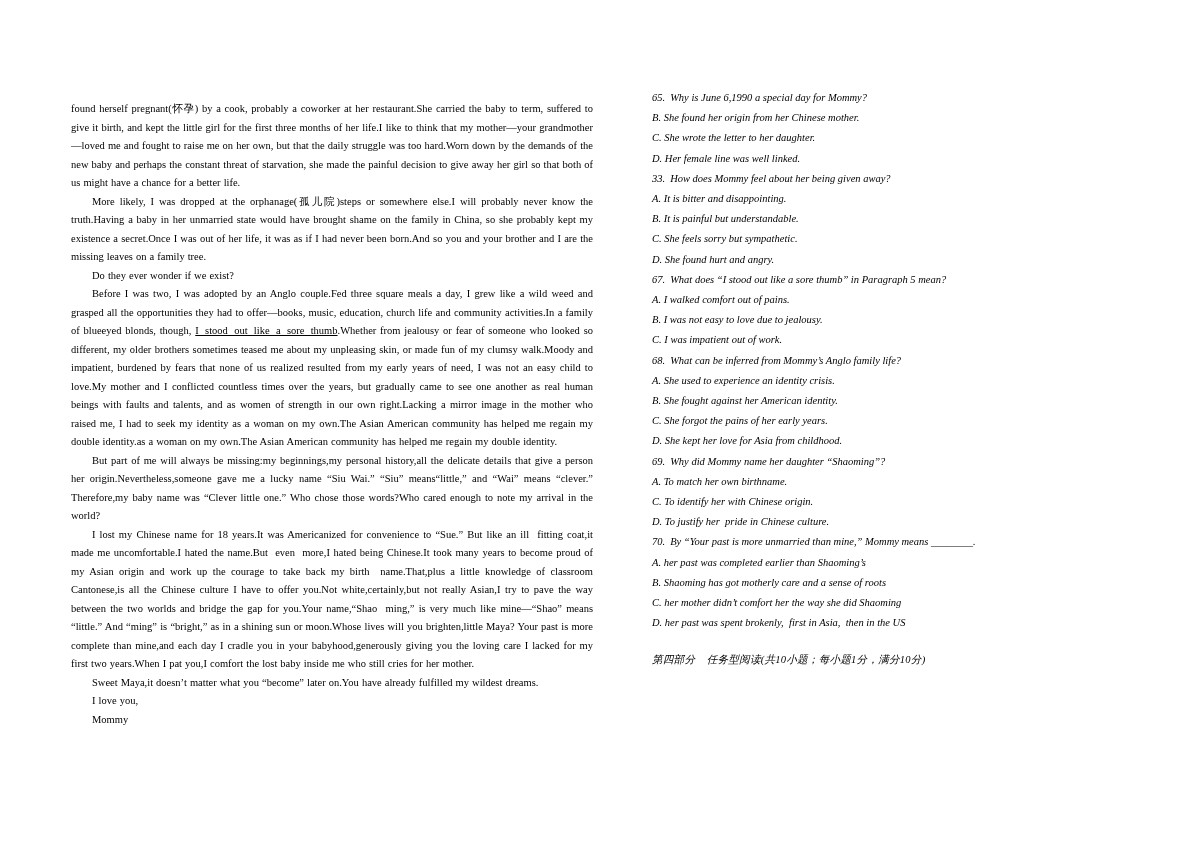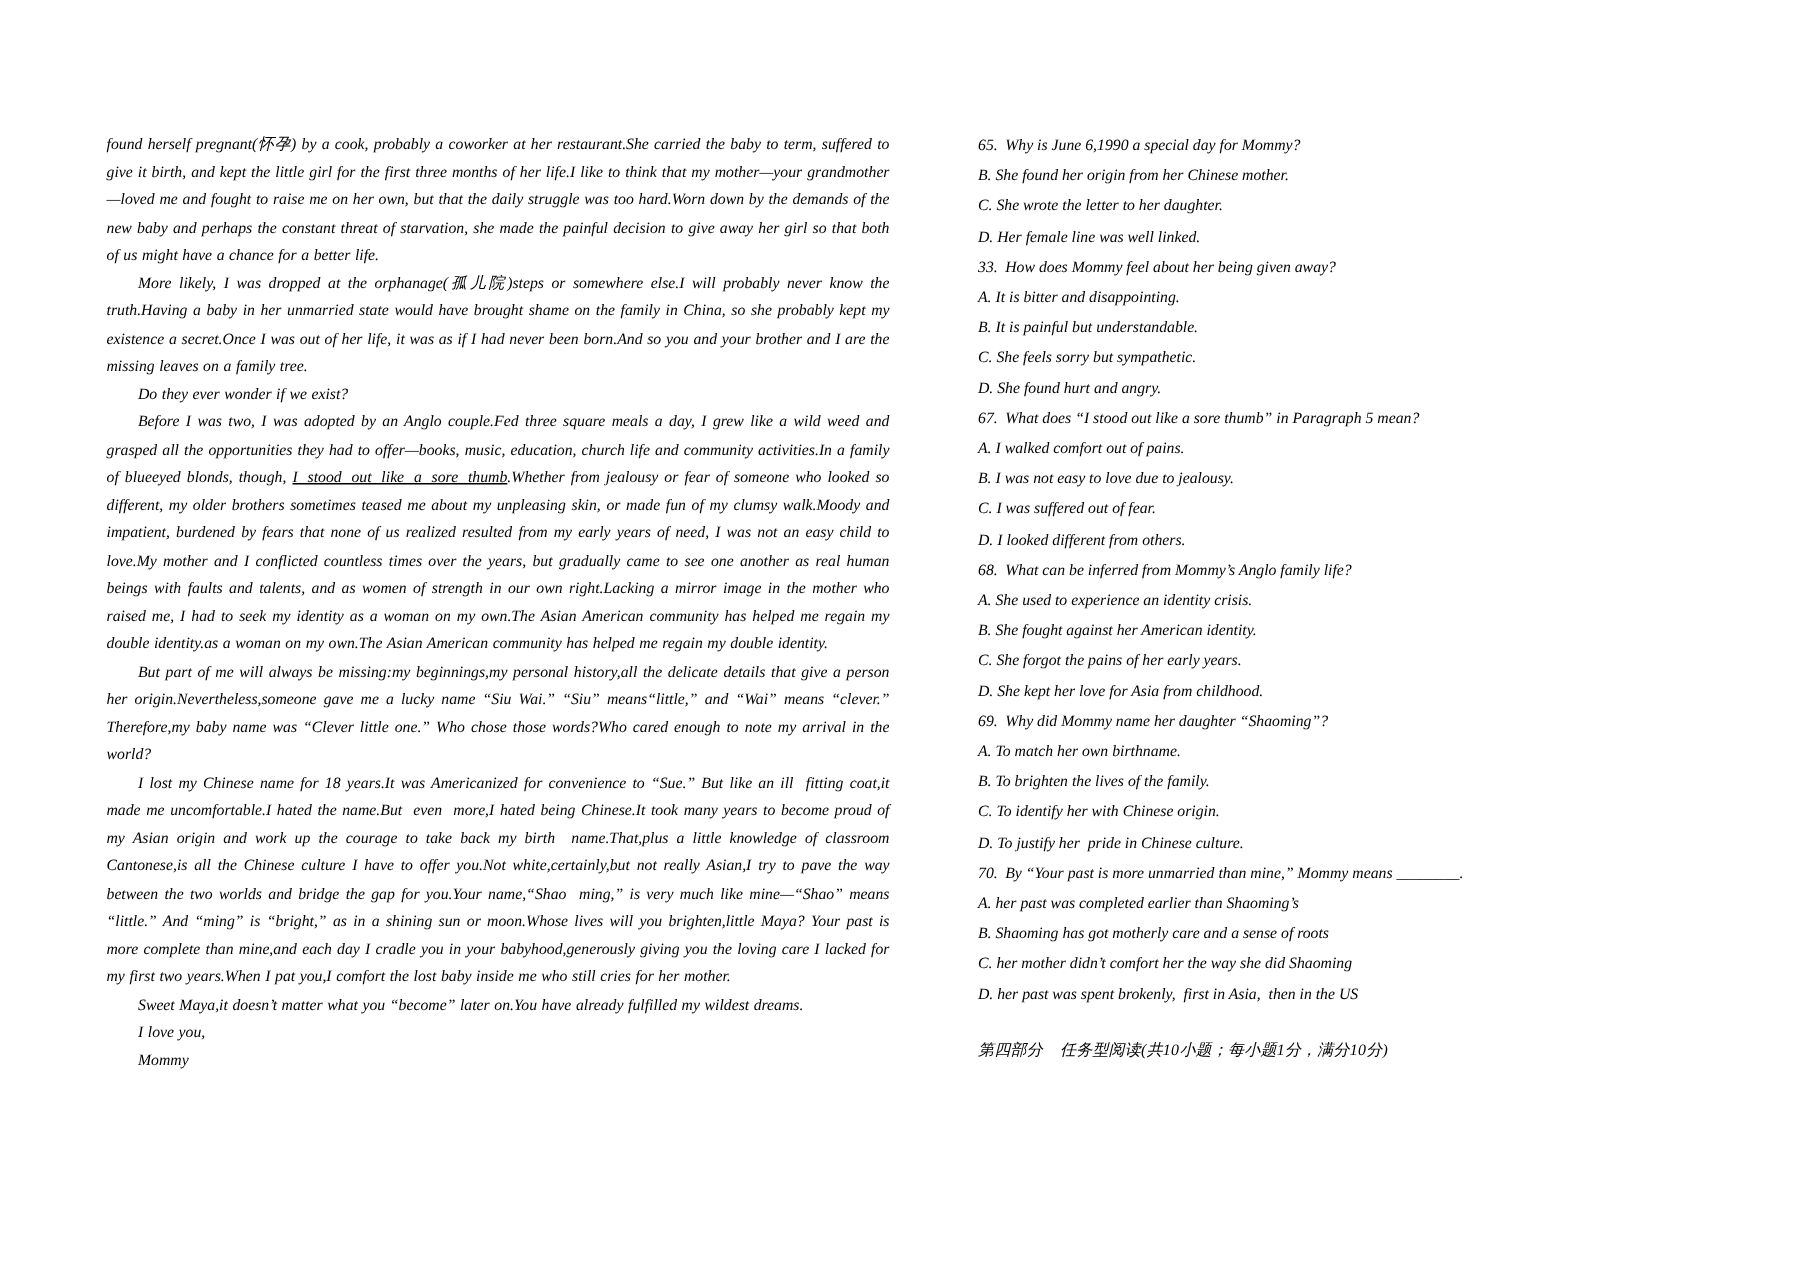--- a/index.html
+++ b/index.html
@@ -13,23 +13,22 @@
   .page {
     position: relative;
     width: 1200px;
     height: 848px;
     background: #ffffff;
     overflow: hidden;
   }
   .col-left {
     position: absolute;
     left: 71px;
-    top: 88px;
+    top: 100px;
     width: 522px;
-    font-style: italic;
   }
   .col-right {
     position: absolute;
     left: 652px;
     top: 88px;
     width: 498px;
     font-style: italic;
   }
   .para {
     margin: 0;
@@ -89,36 +88,34 @@
       <p class="q-line">A. It is bitter and disappointing.</p>
       <p class="q-line">B. It is painful but understandable.</p>
       <p class="q-line">C. She feels sorry but sympathetic.</p>
       <p class="q-line">D. She found hurt and angry.</p>
     </div>
 
     <div class="q-block">
       <p class="q-line"><span class="q-num">67.</span><span>What does “I stood out like a sore thumb” in Paragraph 5 mean?</span></p>
       <p class="q-line">A. I walked comfort out of pains.</p>
       <p class="q-line">B. I was not easy to love due to jealousy.</p>
-      <p class="q-line">C. I was suffered out of fear.</p>
-      <p class="q-line">D. I looked different from others.</p>
+      <p class="q-line">C. I was impatient out of work.</p>
     </div>
 
     <div class="q-block">
       <p class="q-line"><span class="q-num">68.</span><span>What can be inferred from Mommy’s Anglo family life?</span></p>
       <p class="q-line">A. She used to experience an identity crisis.</p>
       <p class="q-line">B. She fought against her American identity.</p>
       <p class="q-line">C. She forgot the pains of her early years.</p>
       <p class="q-line">D. She kept her love for Asia from childhood.</p>
     </div>
 
     <div class="q-block">
       <p class="q-line"><span class="q-num">69.</span><span>Why did Mommy name her daughter “Shaoming”?</span></p>
       <p class="q-line">A. To match her own birthname.</p>
-      <p class="q-line">B. To brighten the lives of the family.</p>
       <p class="q-line">C. To identify her with Chinese origin.</p>
       <p class="q-line">D. To justify her&nbsp;&nbsp;pride in Chinese culture.</p>
     </div>
 
     <div class="q-block">
       <p class="q-line"><span class="q-num">70.</span><span>By “Your past is more unmarried than mine,” Mommy means ________.</span></p>
       <p class="q-line">A. her past was completed earlier than Shaoming’s</p>
       <p class="q-line">B. Shaoming has got motherly care and a sense of roots</p>
       <p class="q-line">C. her mother didn’t comfort her the way she did Shaoming</p>
       <p class="q-line">D. her past was spent brokenly,&nbsp; first in Asia,&nbsp; then in the US</p>

